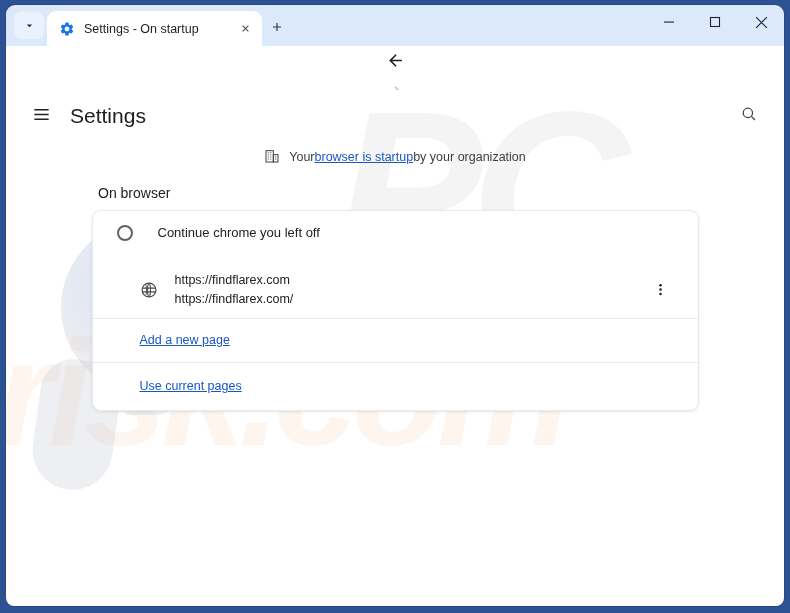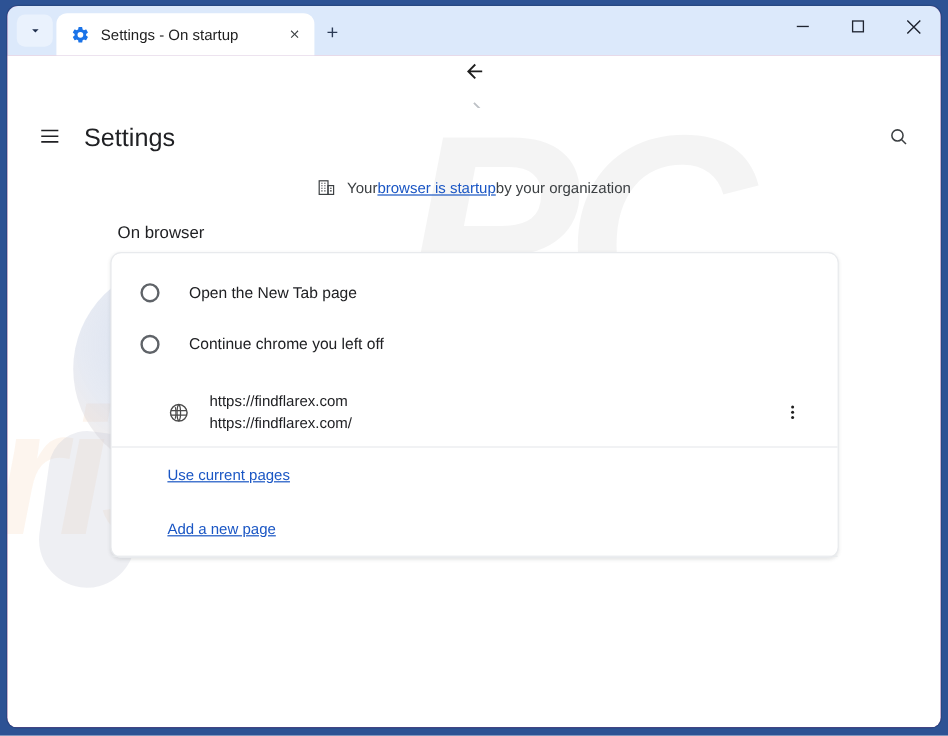--- a/index.html
+++ b/index.html
@@ -443,24 +443,20 @@
       </span>
       <span>Your </span>
       <a>browser is startup</a>
       <span> by your organization</span>
     </div>
 
     <div class="section-label">On browser</div>
 
     <div class="card">
 
-      <div class="radio-row first">
-        <span class="radio"></span>
-        <span class="radio-label">Open the New Tab page</span>
-      </div>
 
       <div class="radio-row">
         <span class="radio"></span>
         <span class="radio-label">Continue chrome you left off</span>
       </div>
 
 
       <div class="url-row">
         <span class="globe">
           <svg width="18" height="18" viewBox="0 0 24 24">
@@ -475,23 +471,23 @@
         </span>
         <span class="dots-btn">
           <svg width="15" height="15" viewBox="0 0 24 24">
             <circle cx="12" cy="5" r="2" fill="#1f1f1f"></circle>
             <circle cx="12" cy="12" r="2" fill="#1f1f1f"></circle>
             <circle cx="12" cy="19" r="2" fill="#1f1f1f"></circle>
           </svg>
         </span>
       </div>
 
+      <div class="link-row">
+        <a>Add a new page</a>
+      </div>
+
       <div class="link-row last">
         <a>Use current pages</a>
       </div>
 
-      <div class="link-row">
-        <a>Add a new page</a>
-      </div>
-
     </div>
   </div>
 </div>
 
 </body></html>

